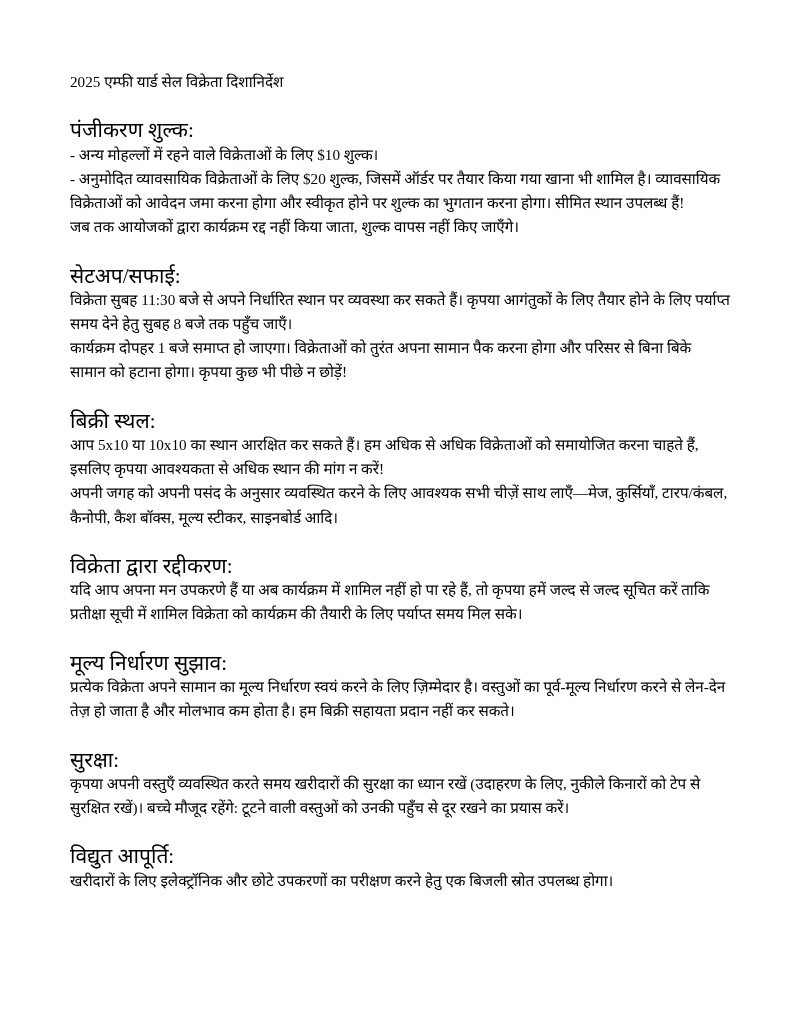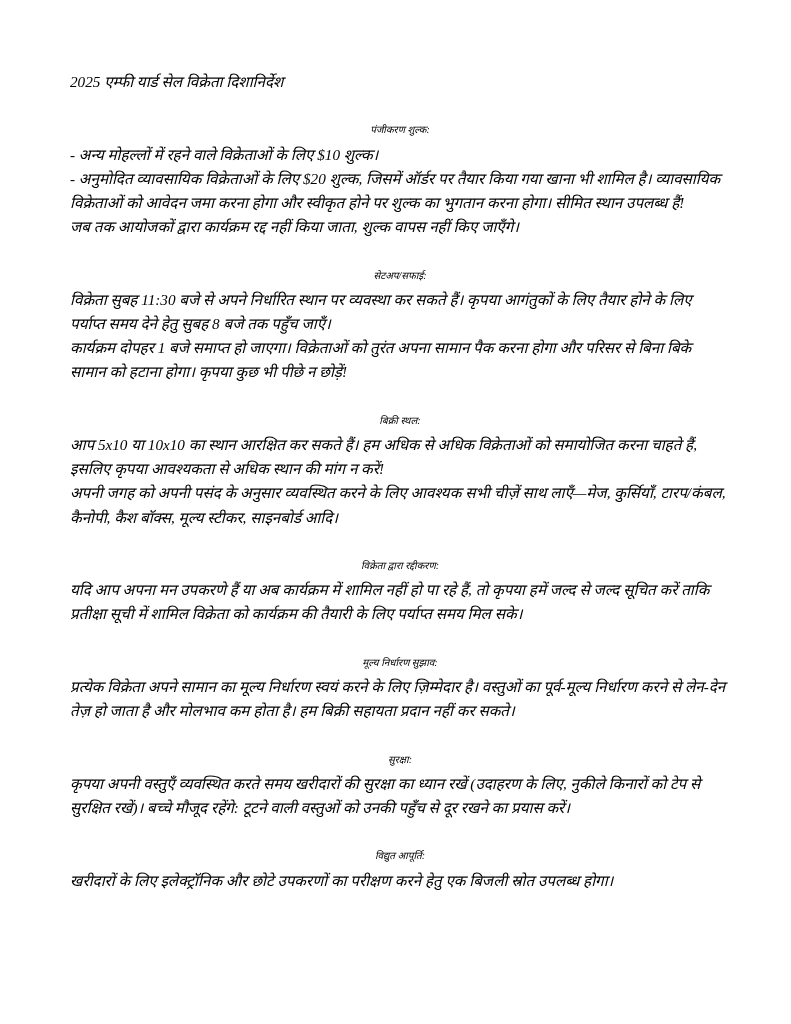--- a/index.html
+++ b/index.html
@@ -16,21 +16,20 @@
     -webkit-font-smoothing: antialiased;
   }
   .page {
     position: relative;
     width: 791px;
     height: 1024px;
     background: #ffffff;
     box-sizing: border-box;
     padding: 70px 61px 44px 70px;
     overflow: hidden;
-    font-style: italic;
   }
   .doc-body {
     font-size: 15.2px;
     line-height: 24.2px;
     text-align: left;
   }
   .doc-title {
     font-size: 15.2px;
     line-height: 24.2px;
     margin: 0 0 24.2px 0;
@@ -38,23 +37,22 @@
   }
   .section {
     margin: 0 0 24.2px 0;
   }
   .section:last-child {
     margin-bottom: 0;
   }
   .section-heading {
     margin: 0;
     font-weight: normal;
-    font-size: 10px;
+    font-size: 21px;
     line-height: 24.2px;
-    text-align: center;
   }
   .para {
     margin: 0;
     font-size: 15.2px;
     line-height: 24.2px;
   }
 </style>
 </head>
 <body>
 

